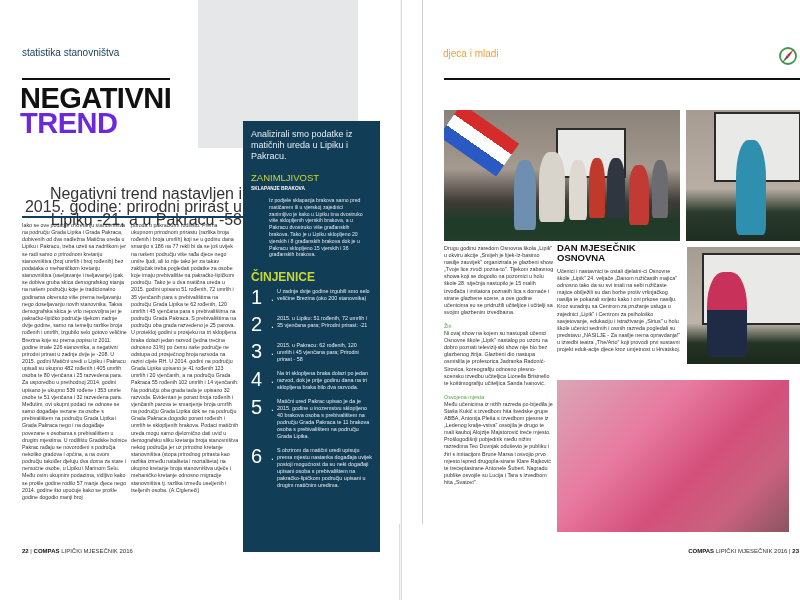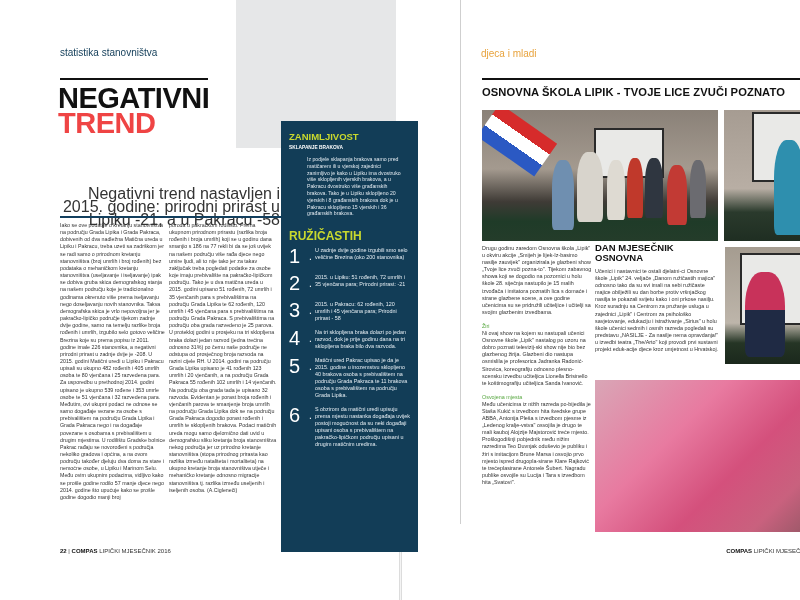--- a/index.html
+++ b/index.html
@@ -1,49 +1,49 @@
 <!DOCTYPE html>
 <html><head>
 <meta charset="utf-8">
 <style>
   * { box-sizing: border-box; margin: 0; padding: 0; }
   html, body { width: 800px; height: 600px; overflow: hidden; background: #ffffff; }
   body { font-family: "DejaVu Sans", sans-serif; color: #222; position: relative; }
 
-  .page { position: absolute; top: 0; height: 524px; background: #fff; margin-left: 38px; }
+  .page { position: absolute; top: 0; height: 524px; background: #fff; }
   .page-left { left: 0; width: 400px; }
   .page-right { left: 422px; width: 399px; border-left: 1px solid #cfcfcf; padding-left: 24px; }
   .gutter { position: absolute; left: 399px; top: 0; width: 3px; height: 600px;
     background: linear-gradient(to right, #d0d0d0, #f4f4f4, #d0d0d0); }
 
   
   .gray-block { position: absolute; left: 198px; top: 0; width: 160px; height: 148px; background: #e6e7e8; }
   .section-label { position: absolute; font-size: 10px; font-family: "Liberation Sans", sans-serif; }
   .section-label.left { left: 22px; top: 47px; color: #17415c; }
   .rule { position: absolute; height: 2px; background: #111; }
   .rule.l1 { left: 22px; top: 78px; width: 148px; }
   .headline { position: absolute; left: 20px; top: 86px; font-family: "Liberation Sans", sans-serif;
     font-weight: bold; line-height: 25px; font-size: 29px; letter-spacing: -0.5px; }
   .headline .h1 { color: #111; display: block; }
-  .headline .h2 { color: #ef4444; display: block; }
+  .headline .h2 { color: #6d28d9; display: block; }
   .headline .h3 { color: #123f5e; display: block; }
   .subhead { position: absolute; left: 22px; top: 187px; width: 220px; font-size: 16px; line-height: 13px;
     color: #333; font-family: "Liberation Sans", sans-serif; text-align: right; }
   .rule.l2 { left: 22px; top: 216px; width: 222px; height: 1.5px; background: #123f5e; }
 
   .body-col { position: absolute; font-size: 5.3px; line-height: 7.15px; color: #333;
     font-family: "Liberation Sans", sans-serif; text-align: left; }
   .col-a { left: 22px; top: 222px; width: 106px; }
   .col-b { left: 131px; top: 222px; width: 108px; }
   .body-col p { margin-bottom: 0; }
 
   .sidebar { position: absolute; left: 243px; top: 121px; width: 137px; height: 431px; background: #123d57;
     color: #fff; padding: 8px 8px; font-family: "Liberation Sans", sans-serif; }
   .sidebar .intro { font-size: 9px; line-height: 11px; color: #e5edf2; margin-bottom: 10px; padding-right: 10px; }
-  .sidebar .box-title { font-size: 9.5px; font-weight: bold; color: #c9d92e; margin-top: 2px; }
+  .sidebar .box-title { font-size: 9.5px; font-weight: normal; color: #c9d92e; margin-top: 2px; }
   .sidebar .box-sub { font-size: 4.8px; font-weight: bold; color: #fff; margin: 3px 0 6px; }
   .sidebar .box-text { font-size: 5.2px; line-height: 6.8px; color: #e0e8ee; padding-left: 18px; padding-right: 6px; margin-bottom: 12px; }
   .sidebar .facts-title { font-size: 12px; font-weight: bold; color: #c9d92e; margin-bottom: 4px; }
   .fact { display: flex; align-items: flex-start; margin-bottom: 7px; }
   .fact .num { font-size: 20px; line-height: 18px; width: 20px; color: #fff; font-weight: normal; }
   .fact .dot { font-size: 10px; line-height: 20px; width: 4px; color: #fff; }
   .fact .txt { font-size: 5.4px; line-height: 7px; color: #e6eef3; padding-left: 2px; flex: 1; }
 
   .footer { position: absolute; top: 548px; font-size: 6px; color: #333; font-family: "Liberation Sans", sans-serif; }
   .footer .b { font-weight: bold; color: #111; }
@@ -100,24 +100,25 @@
   <div class="rule l2"></div>
 
   <div class="body-col col-a">
     <p>Iako se ove podatke o kretanju stanovništva na području Grada Lipika i Grada Pakraca, dobivenih od dva nadležna Matična ureda u Lipiku i Pakracu, treba uzeti sa zadrškom jer se radi samo o prirodnom kretanju stanovništva (broj umrlih i broj rođenih) bez podataka o mehaničkom kretanju stanovništva (useljavanje i iseljavanje) ipak se dobiva gruba skica demografskog stanja na našem području koje je tradicionalno godinama okrenuto više prema iseljavanju nego doseljavanju novih stanovnika. Takva demografska skica je vrlo nepovoljna jer je pakračko-lipičko područje tijekom zadnje dvije godine, samo na temelju razlike broja rođenih i umrlih, izgubilo selo gotovo veličine Brezina koje su prema popisu iz 2011. godine imale 226 stanovnika, a negativni prirodni prirast u zadnje dvije je -208. U 2015. godini Matični uredi u Lipiku i Pakracu upisali su ukupno 482 rođenih i 405 umrlih osoba te 80 vjenčana i 25 razvedena para. Za usporedbu u prethodnoj 2014. godini upisano je ukupno 539 rođene i 353 umrle osobe te 51 vjenčana i 32 razvedena para. Međutim, ovi ukupni podaci ne odnose se samo događaje vezane za osobe s prebivalištem na području Grada Lipika i Grada Pakraca nego i na događaje povezane s osobama s prebivalištem u drugim mjestima. U rodilištu Gradske bolnice Pakrac rađaju se novorođeni s područja nekoliko gradova i općina, a na ovom području također djeluju dva doma za stare i nemoćne osobe, u Lipiku i Marinom Selu. Među ovim ukupnim podacima, vidljivo kako se prošle godine rodilo 57 manje djece nego 2014. godine što upućuje kako se prošle godine dogodio manji broj</p>
   </div>
   <div class="body-col col-b">
     <p>poroda u pakračkom rodilištu. Prema ukupnom prirodnom prirastu (razlika broja rođenih i broja umrlih) koji se u godinu dana smanjio s 186 na 77 rekli bi da se još uvijek na našem području više rađa djece nego umire ljudi, ali to nije tako jer za takav zaključak treba pogledati podatke za osobe koje imaju prebivalište na pakračko-lipičkom području. Tako je u dva matična ureda u 2015. godini upisano 51 rođenih, 72 umrlih i 35 vjenčanih para s prebivalištima na području Grada Lipika te 62 rođenih, 120 umrlih i 45 vjenčana para s prebivalištima na području Grada Pakraca. S prebivalištima na području oba grada razvedeno je 25 parova. U protekloj godini u prosjeku na tri sklopljena braka dolazi jedan razvod (jedna trećina odnosno 31%) po čemu naše područje ne odstupa od prosječnog broja razvoda na razini cijele RH. U 2014. godini na području Grada Lipika upisano je 41 rođenih 123 umrlih i 20 vjenčanih, a na području Grada Pakraca 55 rođenih 102 umrlih i 14 vjenčanih. Na području oba grada tada je upisano 32 razvoda. Evidentan je porast broja rođenih i vjenčanih parova te smanjenje broja umrlih na području Grada Lipika dok se na području Grada Pakraca dogodio porast rođenih i umrlih te sklopljenih brakova. Podaci matičnih ureda mogu samo djelomično dati uvid u demografsku sliku kretanja broja stanovništva nekog područja jer uz prirodno kretanje stanovništva (stopa prirodnog prirasta kao razlika između nataliteta i mortaliteta) na ukupno kretanje broja stanovništva utječe i mehaničko kretanje odnosno migracije stanovništva tj. razlika između useljenih i iseljenih osoba. (A.Cigleneči)</p>
   </div>
 
   <div class="sidebar">
+    <div class="intro">Analizirali smo podatke iz matičnih ureda u Lipiku i Pakracu.</div>
     <div class="box-title">ZANIMLJIVOST</div>
     <div class="box-sub">SKLAPANJE BRAKOVA</div>
     <div class="box-text">Iz podjele sklapanja brakova samo pred matičarem ili u vjerskoj zajednici zanimljivo je kako u Lipiku ima dvostruko više sklopljenih vjerskih brakova, a u Pakracu dvostruko više građanskih brakova. Tako je u Lipiku sklopljeno 20 vjerskih i 8 građanskih brakova dok je u Pakracu sklopljeno 15 vjerskih i 36 građanskih brakova.</div>
-    <div class="facts-title">RUŽIČASTIH</div>
+    <div class="facts-title">ČINJENICE</div>
     <div id="facts-list">
         <div class="fact">
           <span class="num">1</span>
           <span class="dot">.</span>
           <span class="txt">U zadnje dvije godine izgubili smo selo veličine Brezina (oko 200 stanovnika)</span>
         </div>
         <div class="fact">
           <span class="num">2</span>
           <span class="dot">.</span>
           <span class="txt">2015. u Lipiku: 51 rođenih, 72 umrlih i 35 vjenčana para; Prirodni prirast: -21</span>
@@ -151,21 +152,20 @@
 </div>
 
 <div class="page page-right">
   <div class="section-label right">djeca i mladi</div>
   <svg class="logo" viewBox="0 0 20 20">
     <circle cx="10" cy="10" r="8" fill="none" stroke="#3a9a4a" stroke-width="1.8"></circle>
     <polygon points="16,3 11,11 9,9" fill="#d8232a"></polygon>
     <polygon points="4,17 9,9 11,11" fill="#555"></polygon>
   </svg>
   <div class="rule r1"></div>
-  <div class="r-headline">OSNOVNA ŠKOLA LIPIK - TVOJE LICE ZVUČI POZNATO</div>
 
   <div class="photo photo-1">
     <div class="screen p1-screen"></div>
     <div class="flag"></div>
     <div class="figure" style="left:70px;top:50px;width:22px;height:70px;background:#6f8fb0;"></div>
     <div class="figure" style="left:95px;top:42px;width:26px;height:70px;background:#d8d4cc;"></div>
     <div class="figure" style="left:125px;top:50px;width:18px;height:60px;background:#dedad2;"></div>
     <div class="figure" style="left:145px;top:48px;width:16px;height:60px;background:#c0392b;"></div>
     <div class="figure" style="left:163px;top:48px;width:18px;height:60px;background:#2f3640;"></div>
     <div class="figure" style="left:185px;top:55px;width:20px;height:60px;background:#c23a34;"></div>

